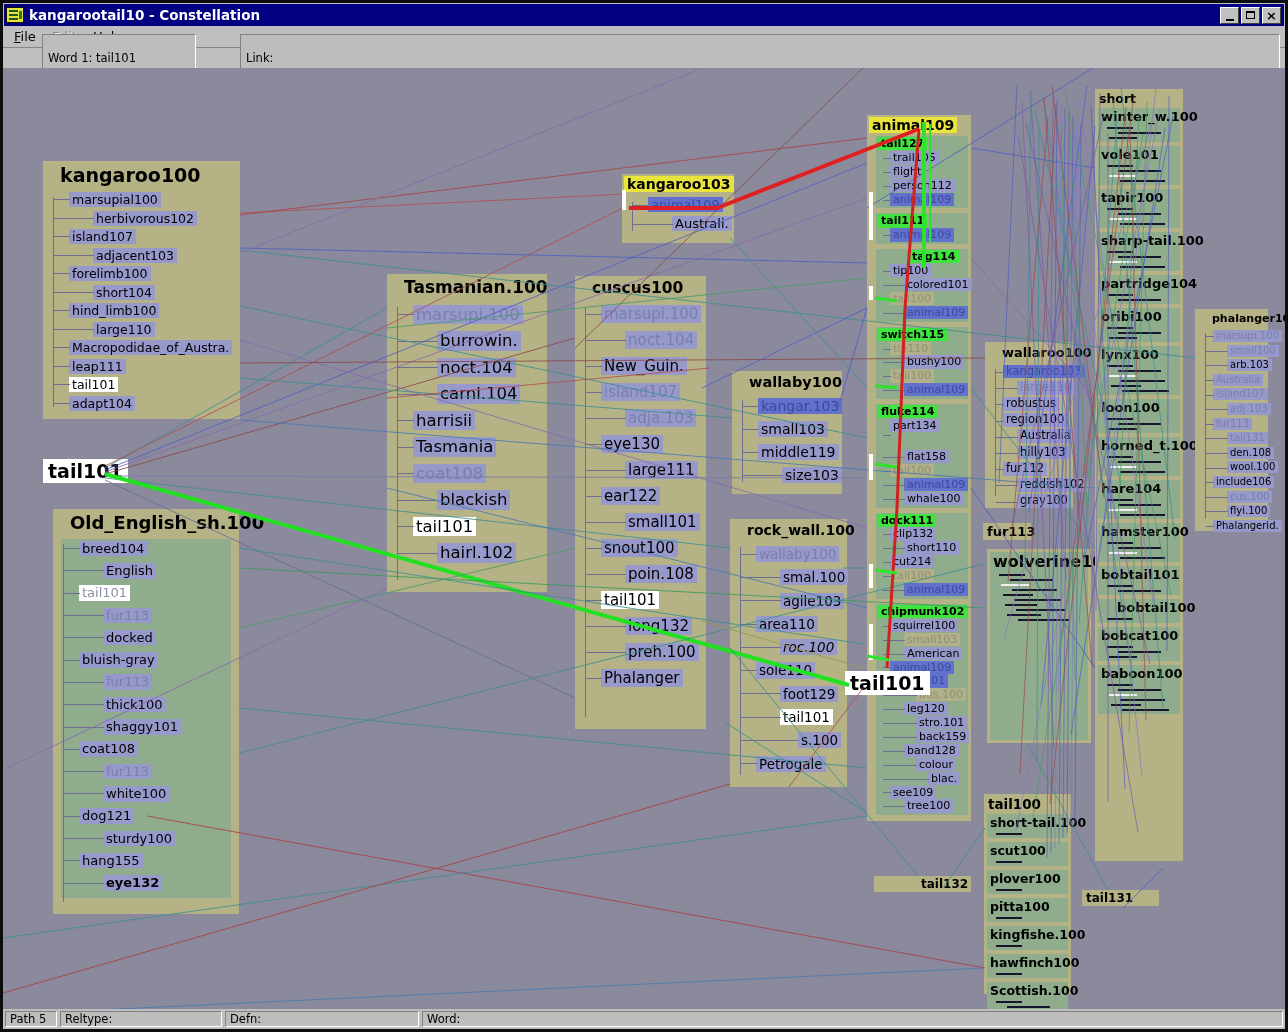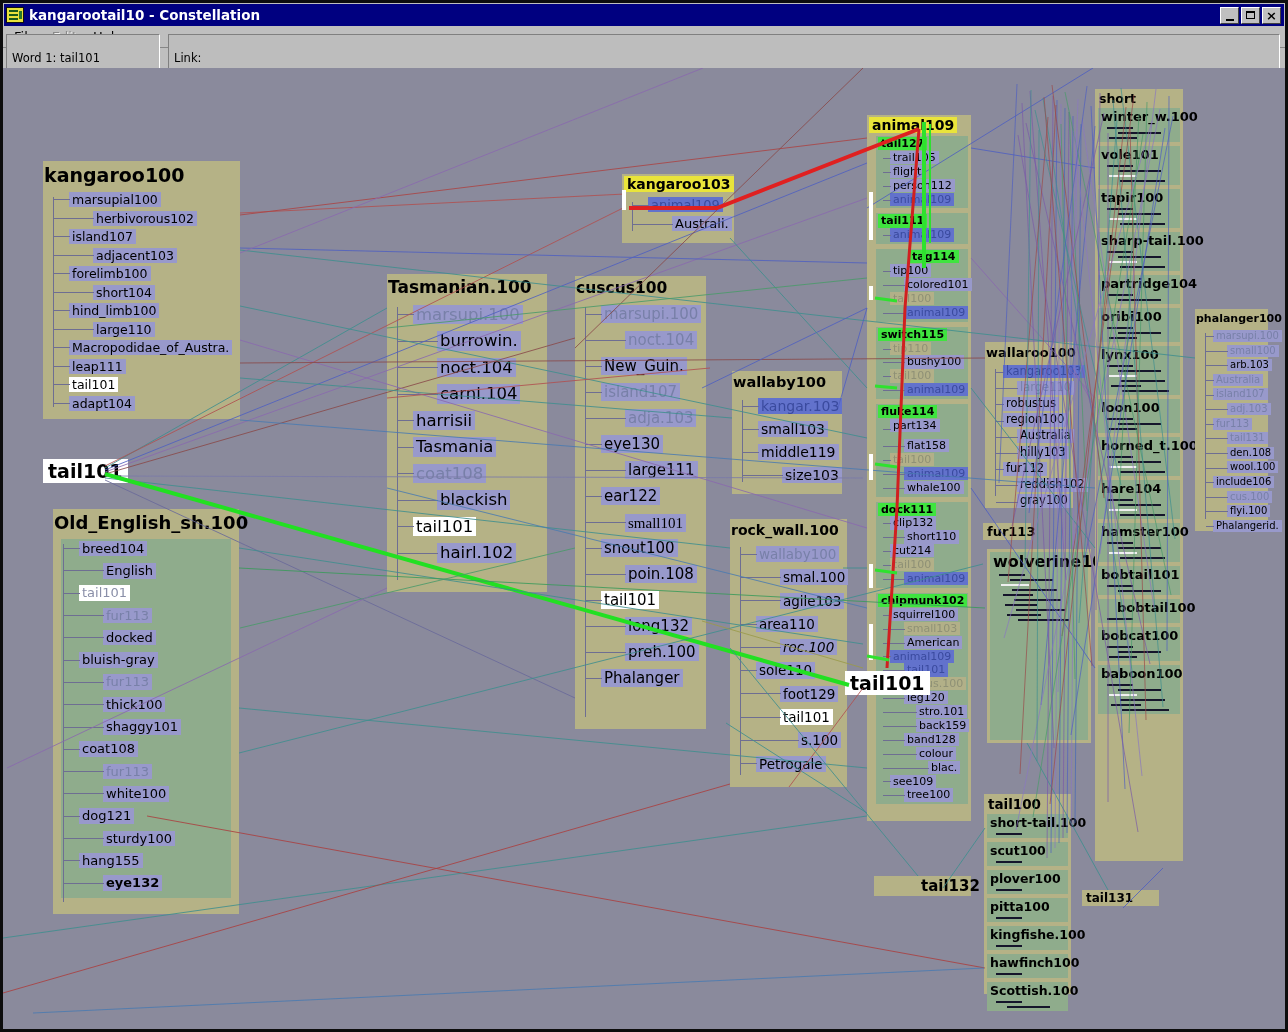--- a/index.html
+++ b/index.html
@@ -15,31 +15,31 @@
   .wbtn{width:17px;height:15px;background:#c0c0c0;border:1px solid;border-color:#ffffff #404040 #404040 #ffffff;display:flex;align-items:center;justify-content:center;}
   .glyph-min{display:inline-block;width:8px;height:2px;background:#000;margin-top:9px;}
   .glyph-max{display:inline-block;width:9px;height:8px;border:1px solid #000;border-top-width:2px;box-sizing:border-box;}
   .glyph-close{font-size:13px;font-weight:bold;line-height:1;color:#000;}
   
   .menubar{height:21px;display:flex;align-items:center;background:#bfbfbf;padding-left:3px;font-size:13px;border-bottom:1px solid #868686;box-shadow:0 1px 0 #f4f4f4;}
   .menuitem{padding:2px 8px;color:#000;}
   .menuitem.disabled{color:#8a8a8a;text-shadow:1px 1px 0 #f0f0f0;}
   
   .toolbar{height:18px;background:#bfbfbf;display:flex;align-items:center;gap:8px;padding:1px 3px;}
-  .tfield{height:14px;background:#bdbdbd;border:1px solid;border-color:#808080 #ffffff #ffffff #808080;font-size:11.5px;padding:16px 5px;display:flex;align-items:center;white-space:nowrap;}
+  .tfield{height:14px;background:#bdbdbd;border:1px solid;border-color:#808080 #ffffff #ffffff #808080;font-size:11.5px;padding:16px 5px;display:flex;align-items:center;white-space:nowrap;margin-left:36px;}
   #wordfield{width:142px;}
   #linkfield{flex:1;margin-right:2px;}
   
   .canvas{position:relative;flex:1;background:var(--c-canvas);overflow:hidden;}
   .boxes{position:absolute;inset:0;z-index:1;}
   svg.layer{position:absolute;inset:0;width:100%;height:100%;}
   svg.under{z-index:2;} svg.over{z-index:3;}
   .nodebox{position:absolute;background:var(--c-khaki);box-sizing:border-box;}
   .panel{position:absolute;background:var(--c-green);}
-  .btitle{position:relative;color:#000;font-weight:bold;margin:3px 2px 3px 1px;white-space:nowrap;}
+  .btitle{position:relative;color:#000;font-weight:bold;margin:3px 2px 3px 17px;white-space:nowrap;}
   .btitle.t-yellow{display:inline-block;background:var(--c-yellow);padding:0 3px;margin:2px 0 2px 2px;}
   .toplabel{position:relative;color:#000;font-weight:bold;margin:2px 2px 2px 4px;white-space:nowrap;}
   .rows{position:relative;padding:1px 0 0 6px;}
   .row{position:relative;white-space:nowrap;}
   .row .lbl{display:inline-block;background:var(--c-lav);color:#000;padding:0 3px;line-height:1.2;margin-left:var(--ind);vertical-align:middle;}
   .lv0{--ind:0px}.lv1{--ind:20px}.lv2{--ind:44px}.lv3{--ind:62px}.lv4{--ind:78px}
   .small .lv1{--ind:12px}.small .lv2{--ind:26px}.small .lv3{--ind:38px}.small .lv4{--ind:50px}
   .row:before{content:"";position:absolute;left:5px;top:50%;height:1px;background:#6e6e92;width:calc(var(--ind) - 4px);}
   .row.lv0:before{display:none;}
   .s-f .lbl{color:#7880a8;}
@@ -154,21 +154,21 @@
           <div class="guide" style="top: 30.8px; bottom: 12px;"></div>
           <div class="rows" style="font-size: 15px;">
             <div class="row lv1 s-f" style="height: 26px; line-height: 25px;"><span class="lbl">marsupi.100</span></div>
             <div class="row lv2 s-f" style="height: 26px; line-height: 25px;"><span class="lbl">noct.104</span></div>
             <div class="row lv1 s-n" style="height: 26px; line-height: 25px;"><span class="lbl">New_Guin.</span></div>
             <div class="row lv1 s-f" style="height: 26px; line-height: 25px;"><span class="lbl">island107</span></div>
             <div class="row lv2 s-f" style="height: 26px; line-height: 25px;"><span class="lbl">adja.103</span></div>
             <div class="row lv1 s-n" style="height: 26px; line-height: 25px;"><span class="lbl">eye130</span></div>
             <div class="row lv2 s-n" style="height: 26px; line-height: 25px;"><span class="lbl">large111</span></div>
             <div class="row lv1 s-n" style="height: 26px; line-height: 25px;"><span class="lbl">ear122</span></div>
-            <div class="row lv2 s-n" style="height: 26px; line-height: 25px; font-family: Liberation Serif, serif;"><span class="lbl">small101</span></div>
+            <div class="row lv2 s-n" style="height: 26px; line-height: 25px;"><span class="lbl">small101</span></div>
             <div class="row lv1 s-n" style="height: 26px; line-height: 25px;"><span class="lbl">snout100</span></div>
             <div class="row lv2 s-n" style="height: 26px; line-height: 25px;"><span class="lbl">poin.108</span></div>
             <div class="row lv1 s-w" style="height: 26px; line-height: 25px;"><span class="lbl">tail101</span></div>
             <div class="row lv2 s-n" style="height: 26px; line-height: 25px;"><span class="lbl">long132</span></div>
             <div class="row lv2 s-n" style="height: 26px; line-height: 25px;"><span class="lbl">preh.100</span></div>
             <div class="row lv1 s-n" style="height: 26px; line-height: 25px;"><span class="lbl">Phalanger</span></div>
           </div>
         </div>
         <div class="nodebox" style="left: 619px; top: 106px; width: 112px; height: 69px;"><div class="btitle t-yellow" style="font-size: 14px;">kangaroo103</div><div class="guide" style="top: 28.4px; bottom: 12px;"></div><div class="rows" style="font-size: 13px;">
             <div class="row lv1 s-b" style="height: 19px; line-height: 18px;"><span class="lbl">animal109</span></div>
@@ -221,21 +221,21 @@
             </div>
             <div class="group">
               <div class="row lv0 s-g" style="height: 13.9px; line-height: 12.9px;"><span class="lbl">switch115</span></div>
               <div class="row lv1 s-k" style="height: 13.9px; line-height: 12.9px;"><span class="lbl">tip110</span></div>
               <div class="row lv2 s-n" style="height: 13.9px; line-height: 12.9px;"><span class="lbl">bushy100</span></div>
               <div class="row lv1 s-k" style="height: 13.9px; line-height: 12.9px;"><span class="lbl">tail100</span></div>
               <div class="row lv2 s-b" style="height: 13.9px; line-height: 12.9px;"><span class="lbl">animal109</span></div>
             </div>
             <div class="group">
               <div class="row lv0 s-g" style="height: 13.9px; line-height: 12.9px;"><span class="lbl">fluke114</span></div>
-              <div class="row lv1 s-n" style="height: 20px; line-height: 12.9px;"><span class="lbl">part134</span></div>
+              <div class="row lv1 s-n" style="height: 31px; line-height: 12.9px;"><span class="lbl">part134</span></div>
               <div class="row lv2 s-n" style="height: 13.9px; line-height: 12.9px;"><span class="lbl">flat158</span></div>
               <div class="row lv1 s-k" style="height: 13.9px; line-height: 12.9px;"><span class="lbl">tail100</span></div>
               <div class="row lv2 s-b" style="height: 13.9px; line-height: 12.9px;"><span class="lbl">animal109</span></div>
               <div class="row lv2 s-n" style="height: 13.9px; line-height: 12.9px;"><span class="lbl">whale100</span></div>
             </div>
             <div class="group">
               <div class="row lv0 s-g" style="height: 13.9px; line-height: 12.9px;"><span class="lbl">dock111</span></div>
               <div class="row lv1 s-n" style="height: 13.9px; line-height: 12.9px;"><span class="lbl">clip132</span></div>
               <div class="row lv2 s-n" style="height: 13.9px; line-height: 12.9px;"><span class="lbl">short110</span></div>
               <div class="row lv1 s-n" style="height: 13.9px; line-height: 12.9px;"><span class="lbl">cut214</span></div>
@@ -486,21 +486,21 @@
             <div class="sectitle" style="font-size: 12.5px;">Scottish.100</div>
             <div class="bars">
               <div class="bar" style="width: 26px; margin-left: 6px; margin-top: 3px;"></div>
               <div class="bar" style="width: 43px; margin-left: 17px; margin-top: 3px;"></div>
             </div>
           </div>
         </div>
         <div class="flabel white" style="left: 40px; top: 391px; font-size: 19px;">tail101</div>
         <div class="flabel white" style="left: 842px; top: 603px; font-size: 19px;">tail101</div>
         <div class="flabel khaki" style="left: 980px; top: 455px; font-size: 13px; width: 48px; box-sizing: border-box;">fur113</div>
-        <div class="flabel khaki" style="left: 871px; top: 808px; font-size: 15px; width: 97px; box-sizing: border-box; padding-left: 47px;">tail132</div>
+        <div class="flabel khaki" style="left: 871px; top: 808px; font-size: 12px; width: 97px; box-sizing: border-box; padding-left: 47px;">tail132</div>
         <div class="flabel khaki" style="left: 1079px; top: 822px; font-size: 12px; width: 77px; box-sizing: border-box;">tail131</div>
       </div>
     <svg class="layer under">
         <polyline points="102,400 384,240" fill="none" stroke="#3e8e8e" stroke-width="1" stroke-opacity="0.85"></polyline>
         <polyline points="102,398 620,140" fill="none" stroke="#b05050" stroke-width="1" stroke-opacity="0.85"></polyline>
         <polyline points="102,402 864,95" fill="none" stroke="#5060c0" stroke-width="1" stroke-opacity="0.85"></polyline>
         <polyline points="102,404 864,130" fill="none" stroke="#8a6aae" stroke-width="1" stroke-opacity="0.85"></polyline>
         <polyline points="102,406 572,270" fill="none" stroke="#8a4a4a" stroke-width="1" stroke-opacity="0.85"></polyline>
         <polyline points="102,410 727,480" fill="none" stroke="#3e8e8e" stroke-width="1" stroke-opacity="0.85"></polyline>
         <polyline points="102,412 572,630" fill="none" stroke="#6a6a9a" stroke-width="1" stroke-opacity="0.85"></polyline>
@@ -607,13 +607,19 @@
         <polyline points="1110,32 1160,639" fill="none" stroke="#3e8e8e" stroke-width="1" stroke-opacity="0.7"></polyline>
         <polyline points="1123,39 1047,736" fill="none" stroke="#9a4a4a" stroke-width="1" stroke-opacity="0.7"></polyline>
         <polyline points="1136,46 1114,473" fill="none" stroke="#4a9a6a" stroke-width="1" stroke-opacity="0.7"></polyline>
         <polyline points="1149,53 1001,570" fill="none" stroke="#8a78c0" stroke-width="1" stroke-opacity="0.7"></polyline>
         <polyline points="1162,60 1068,667" fill="none" stroke="#5060c0" stroke-width="1" stroke-opacity="0.7"></polyline>
         <polyline points="1015,67 1135,764" fill="none" stroke="#7a5aa8" stroke-width="1" stroke-opacity="0.7"></polyline>
         <polyline points="1028,22 1022,501" fill="none" stroke="#3e8e8e" stroke-width="1" stroke-opacity="0.7"></polyline>
         <polyline points="1041,29 1089,598" fill="none" stroke="#9a4a4a" stroke-width="1" stroke-opacity="0.7"></polyline>
       </svg>
   </div>
+  <div class="statusbar">
+    <div class="scell" style="width:42px">Path  5</div>
+    <div class="scell" style="width:152px">Reltype:</div>
+    <div class="scell" style="width:184px">Defn:</div>
+    <div class="scell" style="flex:1">Word:</div>
+  </div>
 </div>
 
 </body></html>

